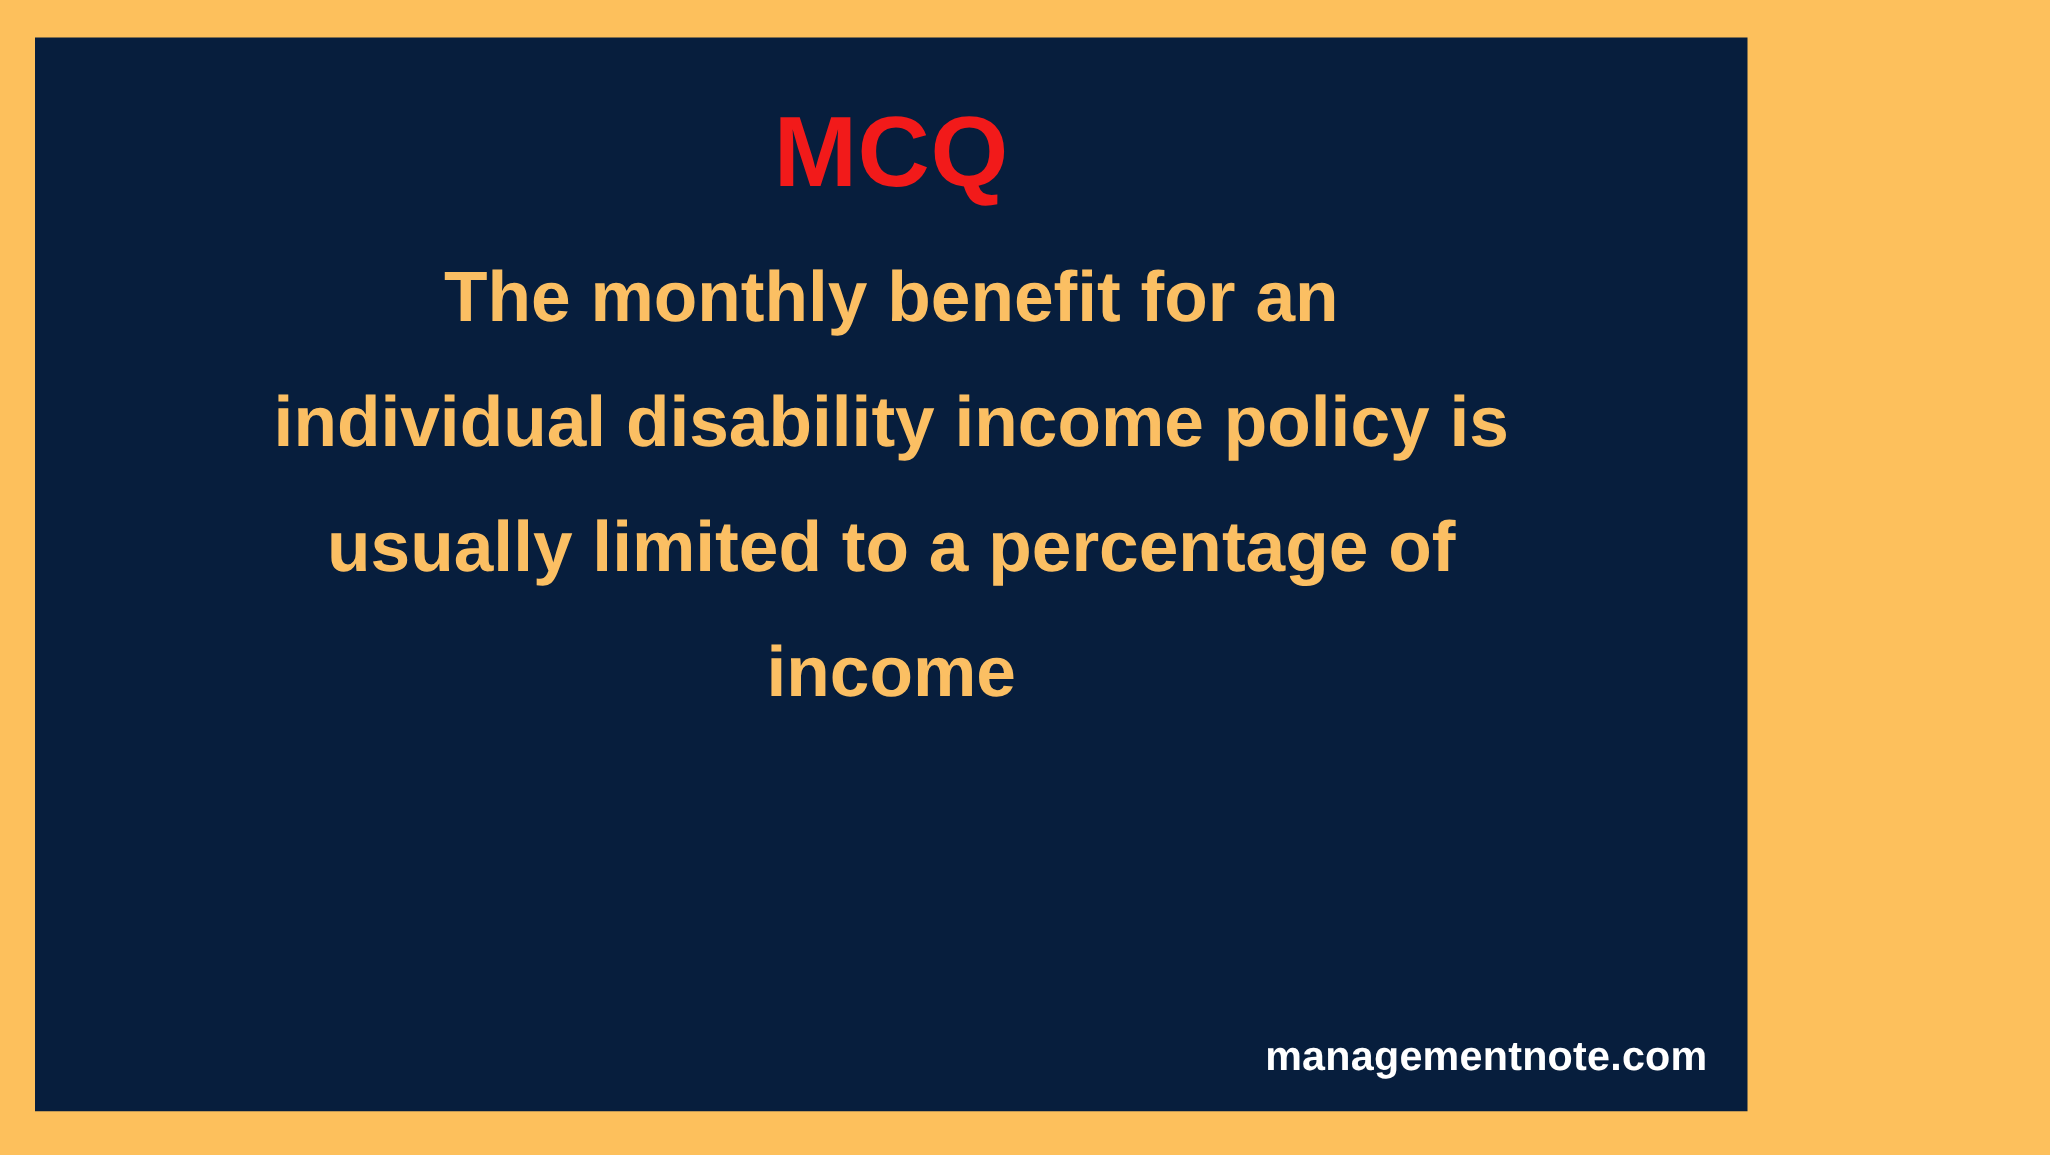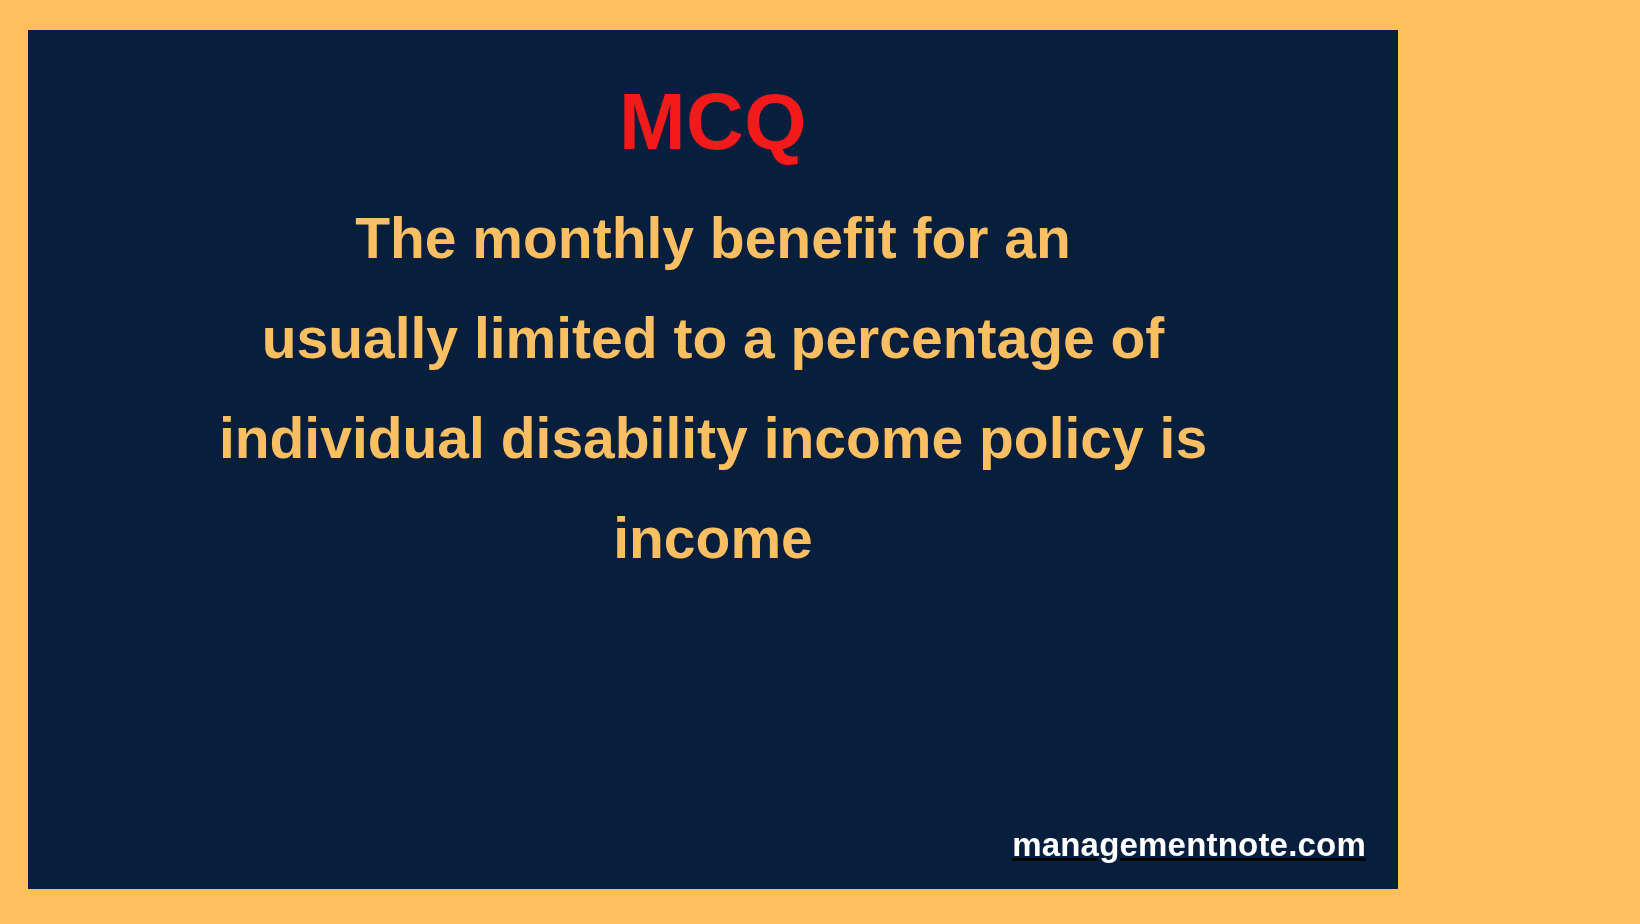--- a/index.html
+++ b/index.html
@@ -68,43 +68,42 @@
     font-family: "Liberation Sans", sans-serif;
   }
 
   
   .watermark-row {
     position: absolute;
     right: 32px;
     bottom: 28px;
     display: flex;
     justify-content: flex-start;
-    text-decoration: underline;
   }
   .watermark {
     color: #FFFFFF;
     font-size: 33px;
     font-weight: bold;
     letter-spacing: 0.2px;
     line-height: 1;
     font-family: "Liberation Sans", sans-serif;
   }
 </style>
 </head>
 <body>
 
 <div class="slide-frame">
   <div class="card">
 
     <div class="title">MCQ</div>
 
     <div class="question">
       <div class="q-line">The monthly benefit for an</div>
+      <div class="q-line">individual disability income policy is</div>
       <div class="q-line">usually limited to a percentage of</div>
-      <div class="q-line">individual disability income policy is</div>
       <div class="q-line">income</div>
     </div>
 
     <div class="watermark-row">
       <span class="watermark">managementnote.com</span>
     </div>
 
   </div>
 </div>
 

